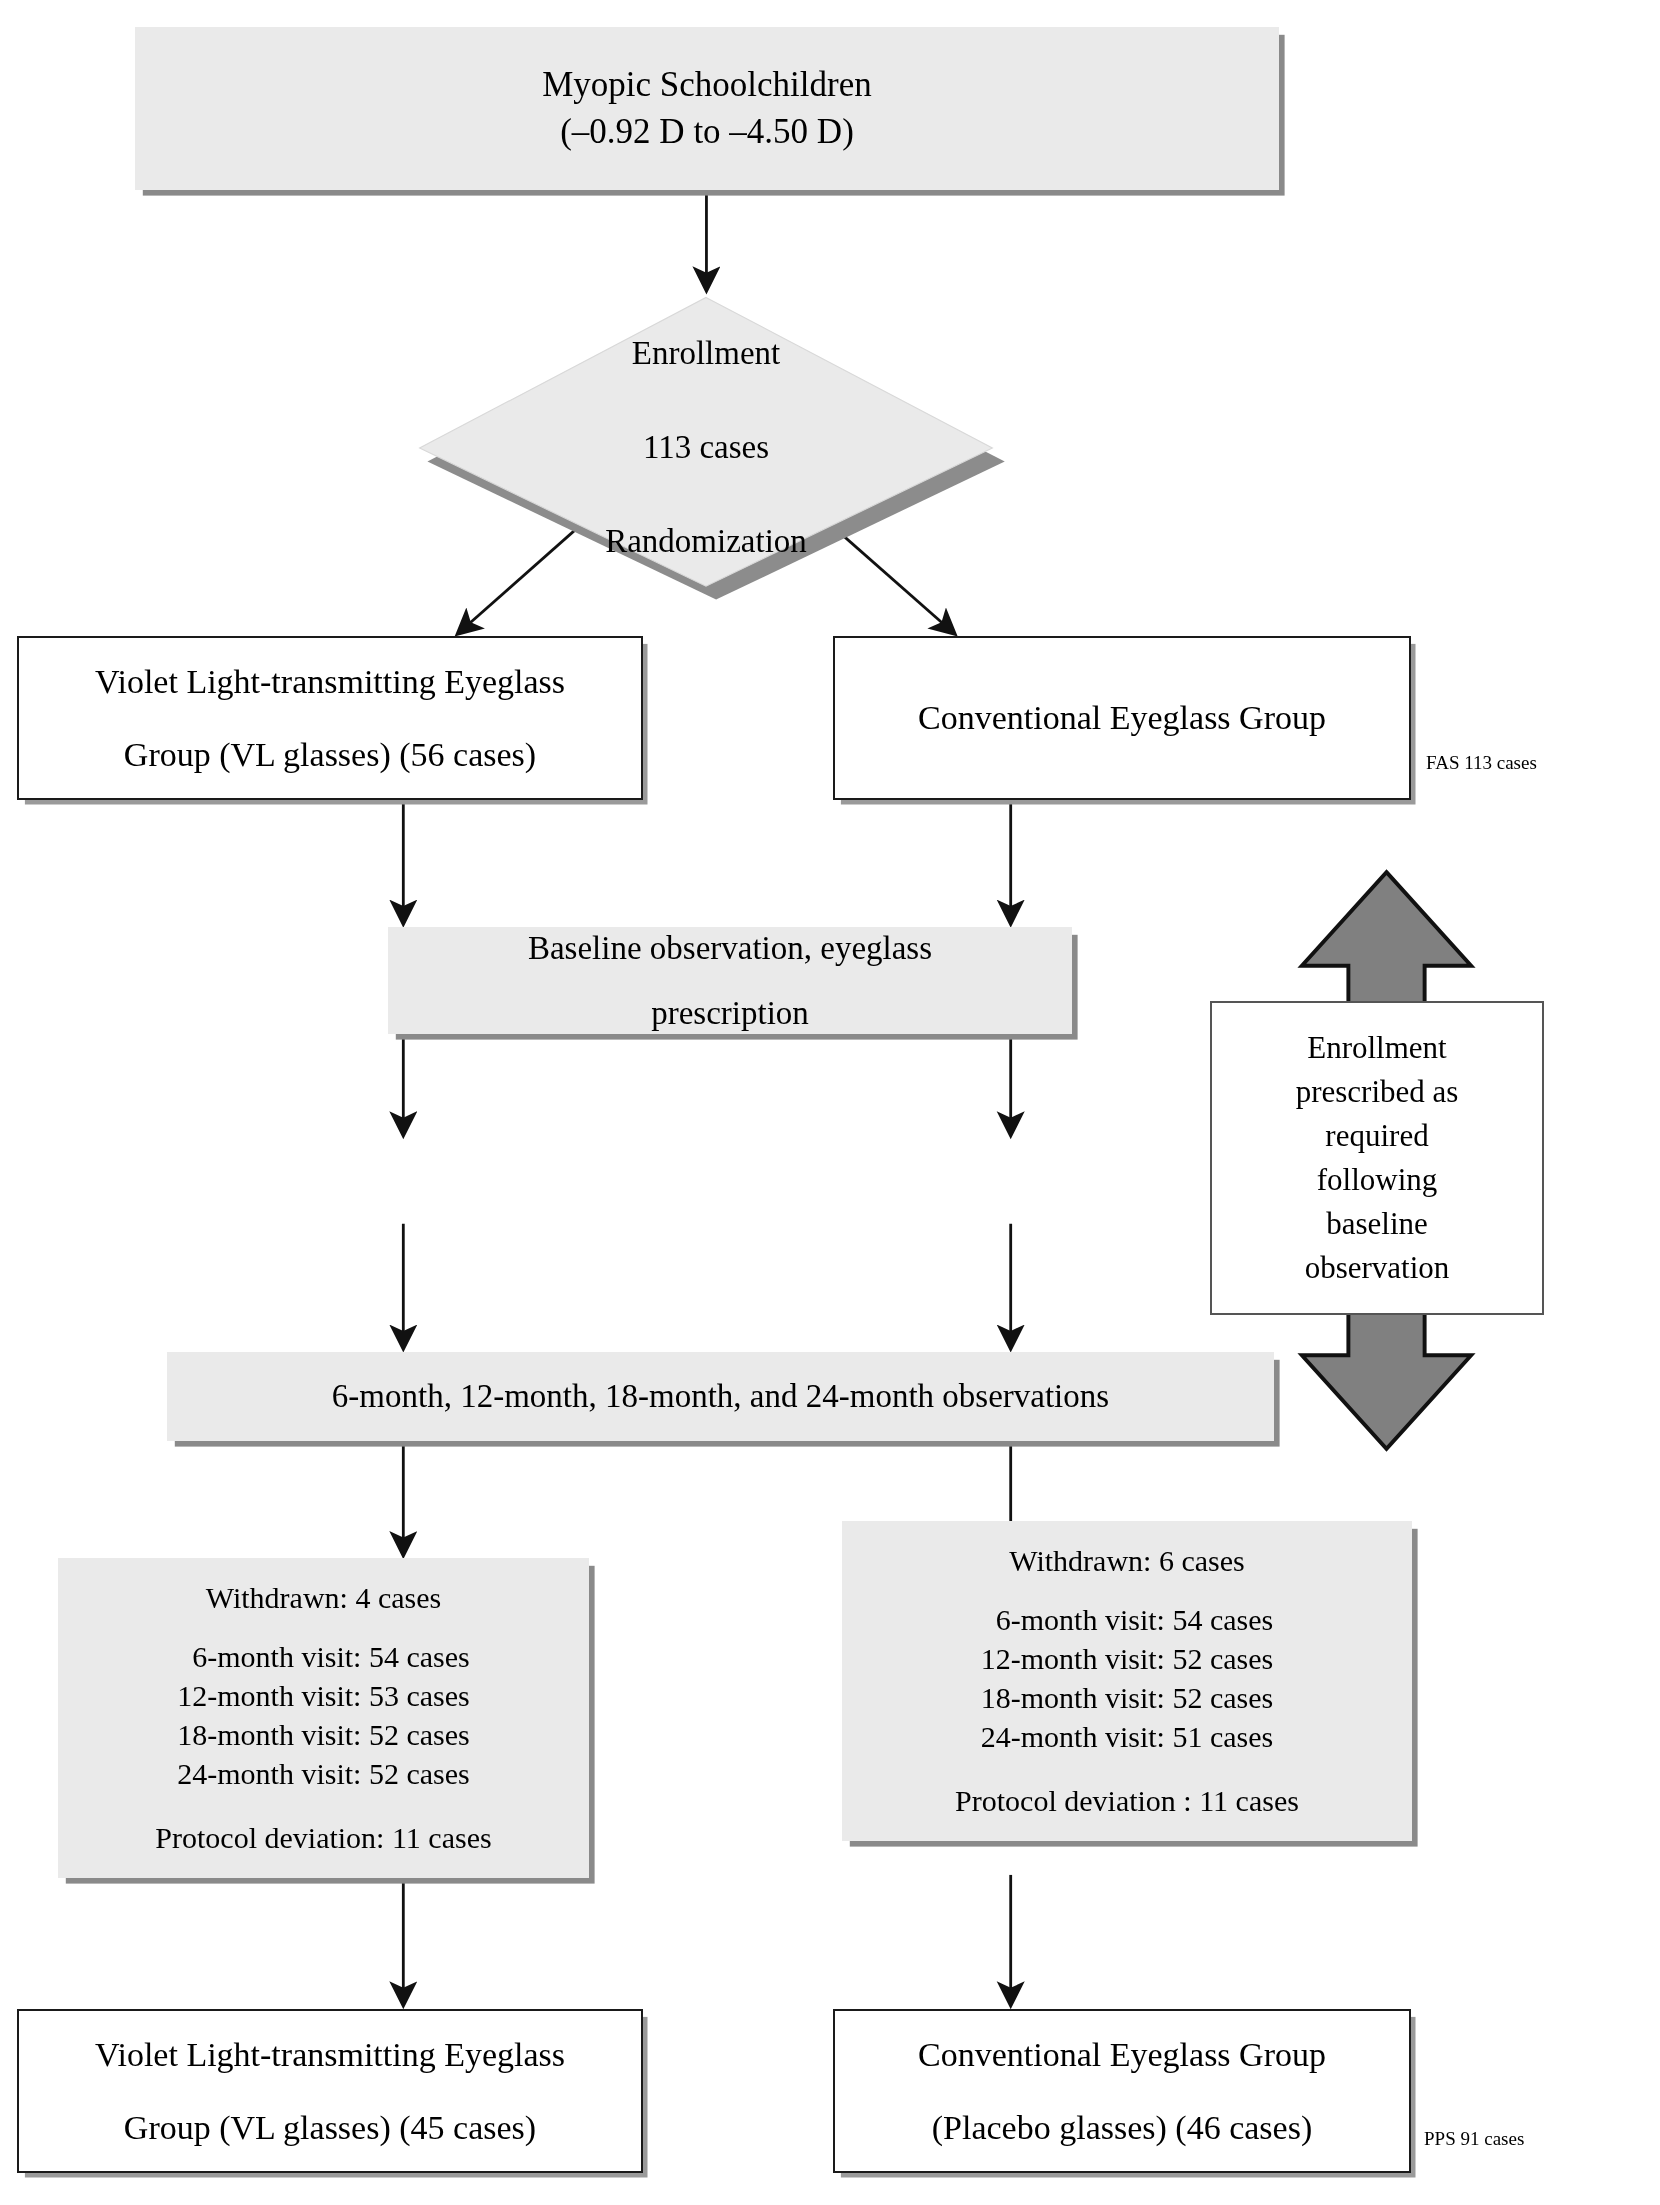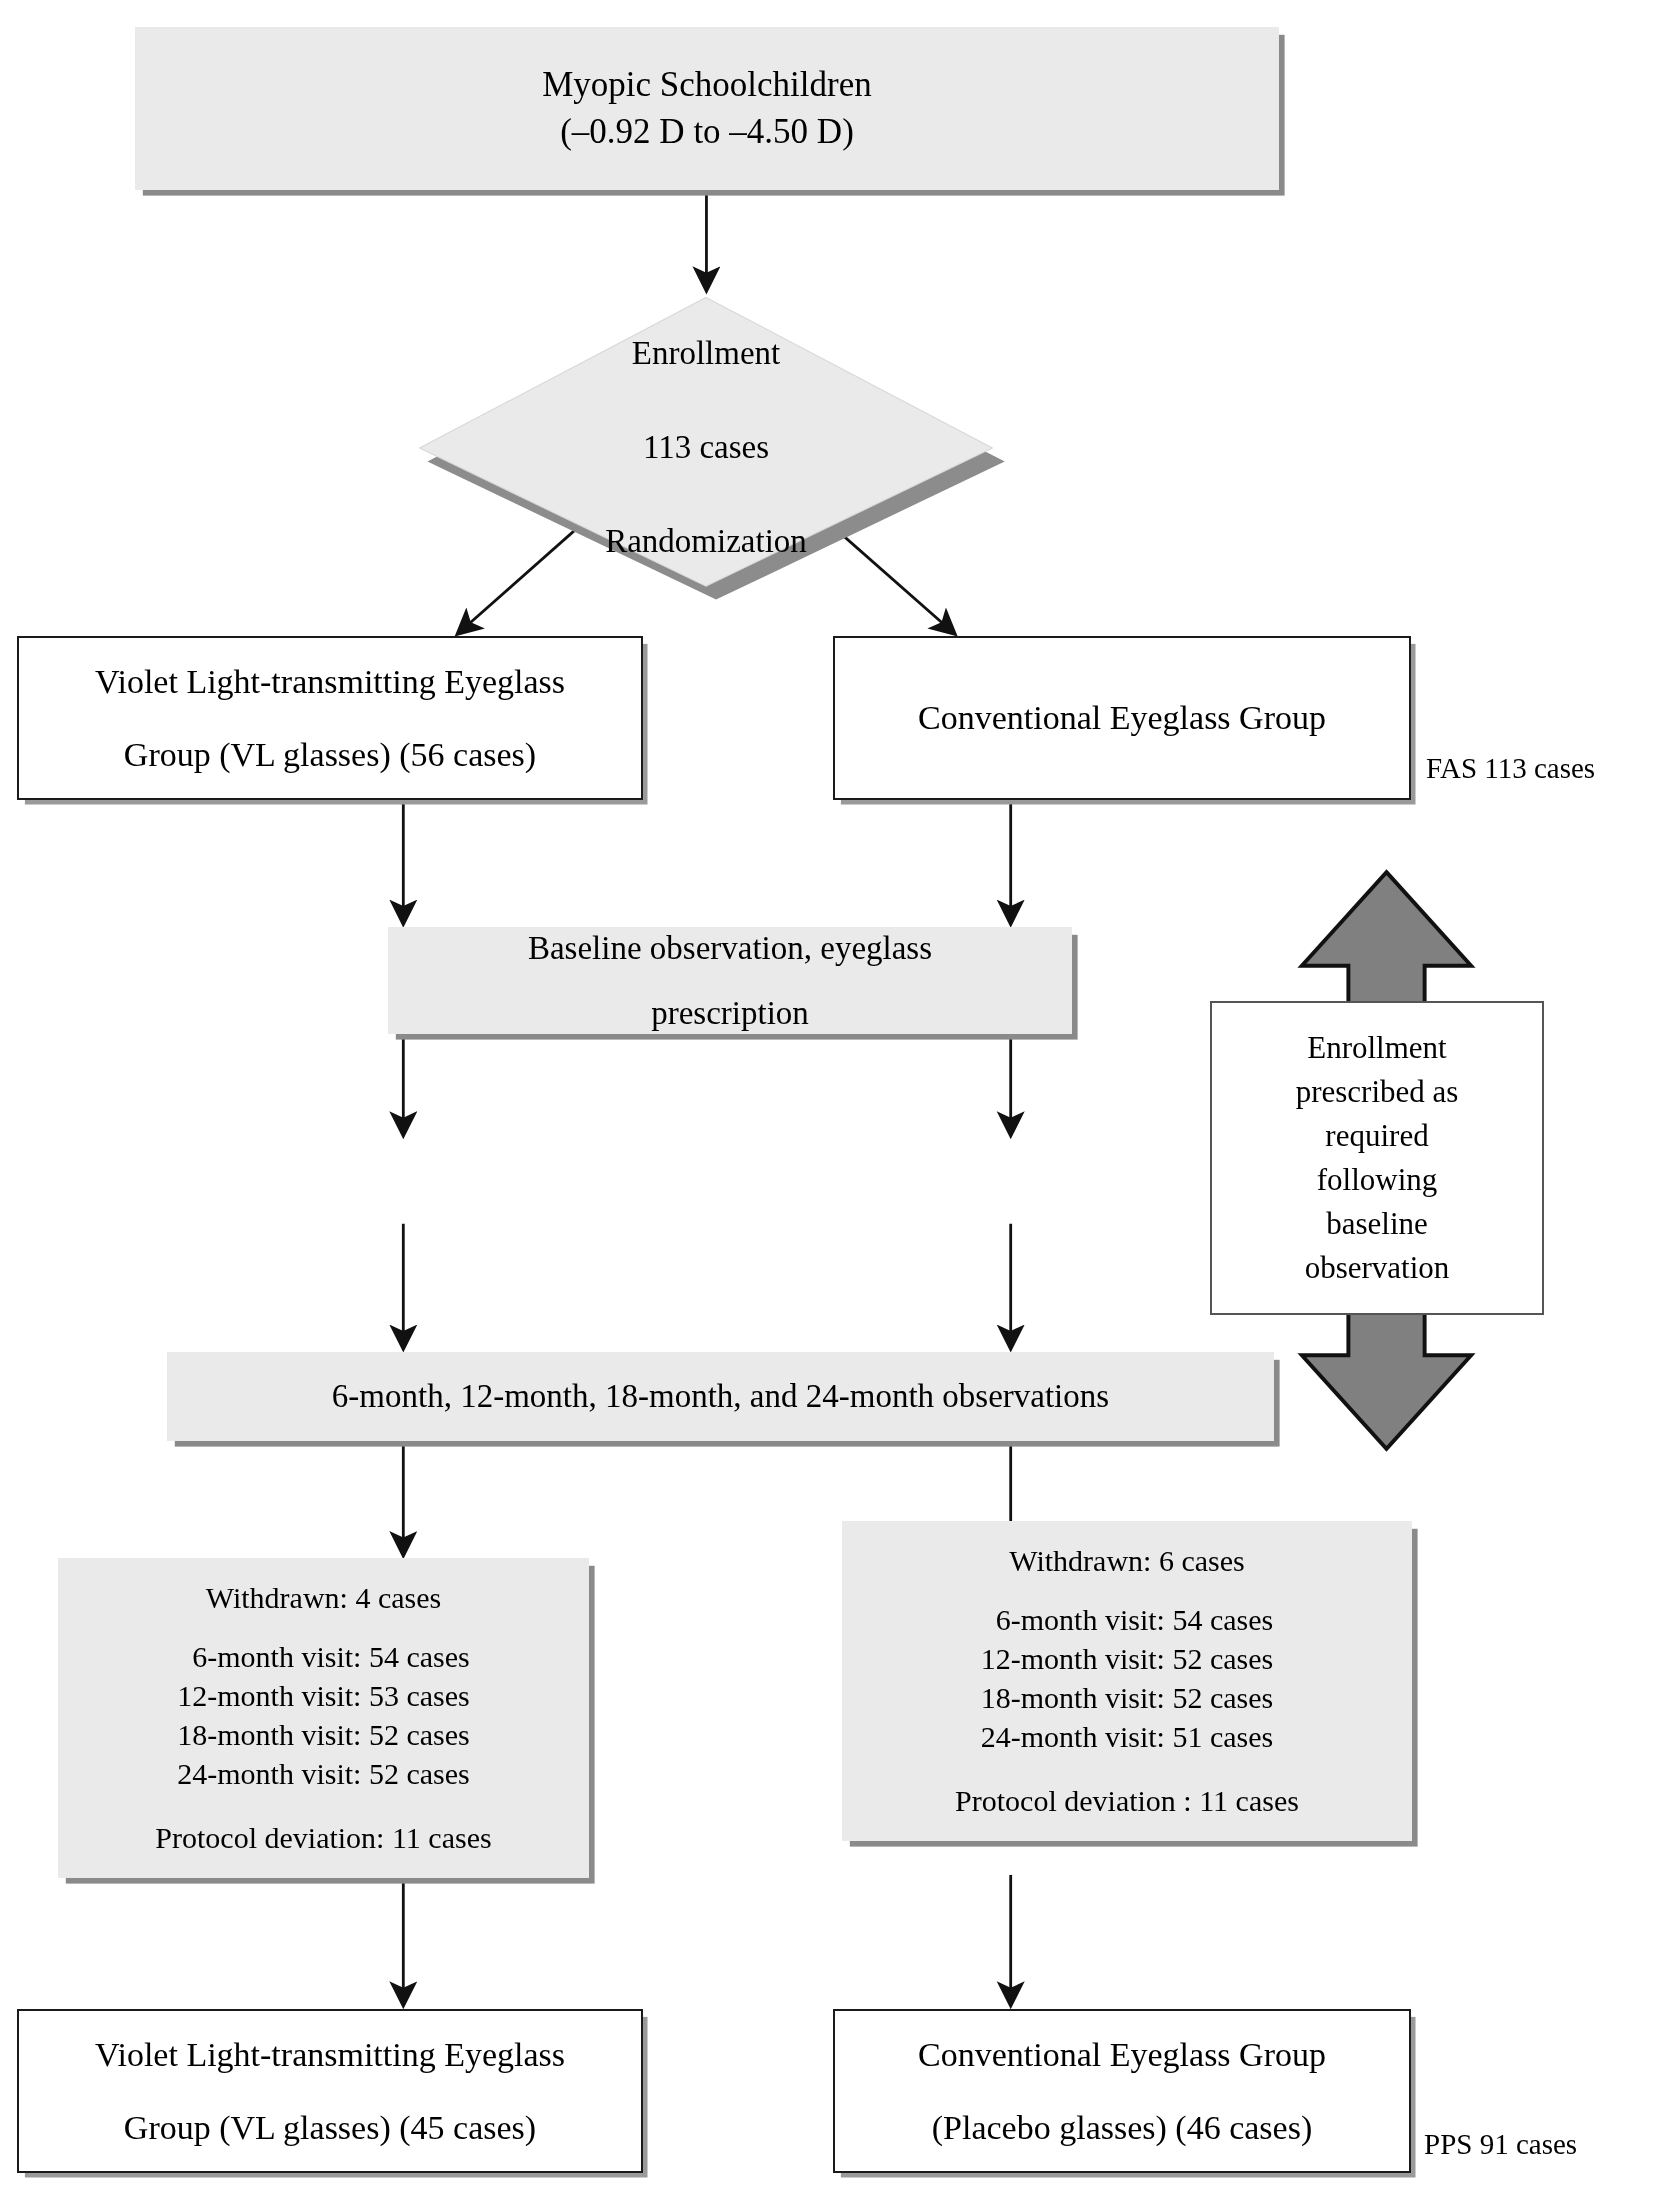--- a/index.html
+++ b/index.html
@@ -89,21 +89,21 @@
   .wd-foot { margin-top: 25px; }
 
   
   .fs-top     { font-size: 35px; }
   .fs-diamond { font-size: 33px; }
   .fs-group   { font-size: 34px; line-height: 2.15; }
   .fs-step    { font-size: 33px; }
   .fs-obs     { font-size: 33px; }
   .fs-wd      { font-size: 30px; }
   .fs-note    { font-size: 31px; line-height: 1.42; }
-  .fs-side    { font-size: 29px; }
+  .fs-side    { font-size: 19px; }
 </style>
 </head>
 <body>
 
 <div id="canvas">
 
   <svg class="conn" viewBox="0 0 2958 3928" xmlns="http://www.w3.org/2000/svg">
     <defs>
       <marker id="ah" markerWidth="14" markerHeight="14" refX="8.5" refY="5" orient="auto" markerUnits="strokeWidth">
         <path d="M0,0 L10,5 L0,10 L2.3,5 z" fill="#111111"></path>

